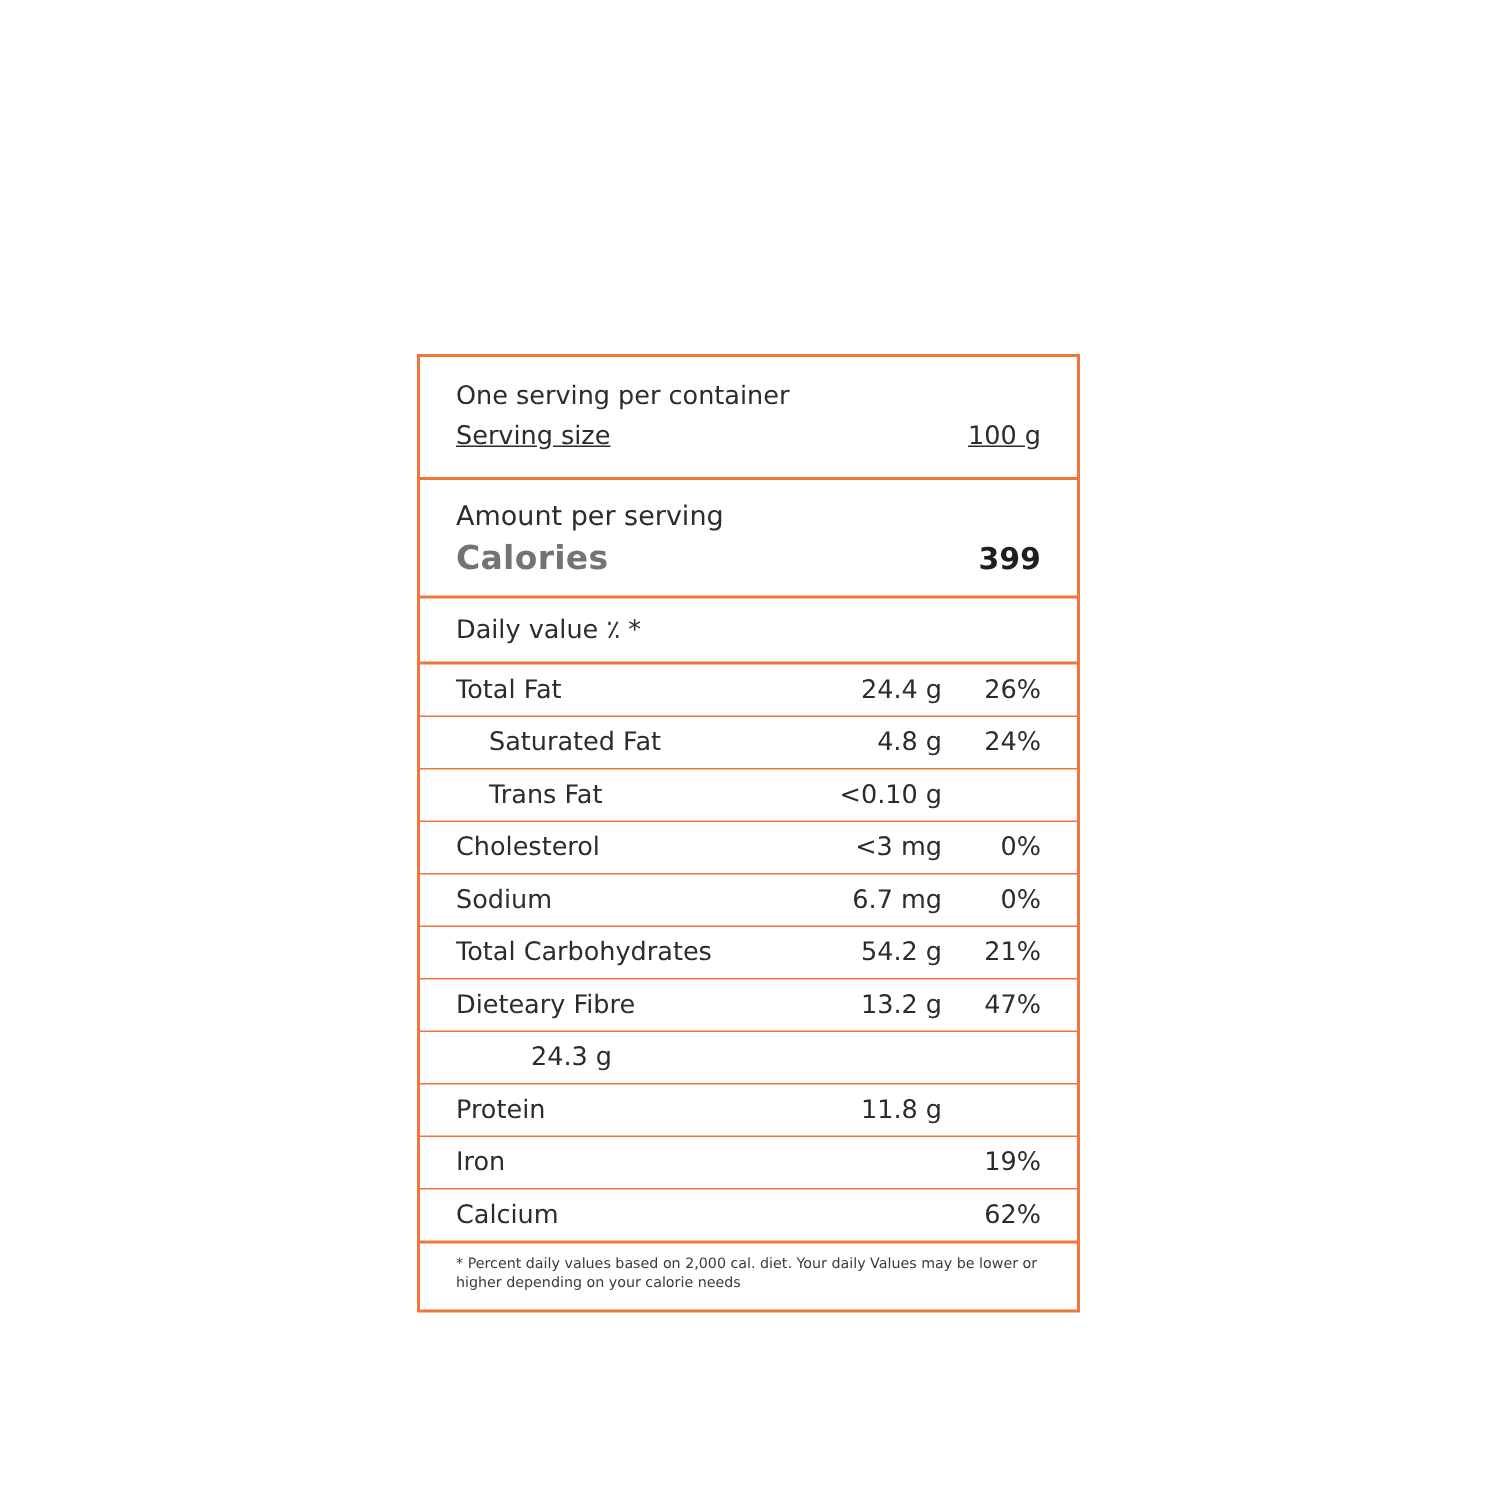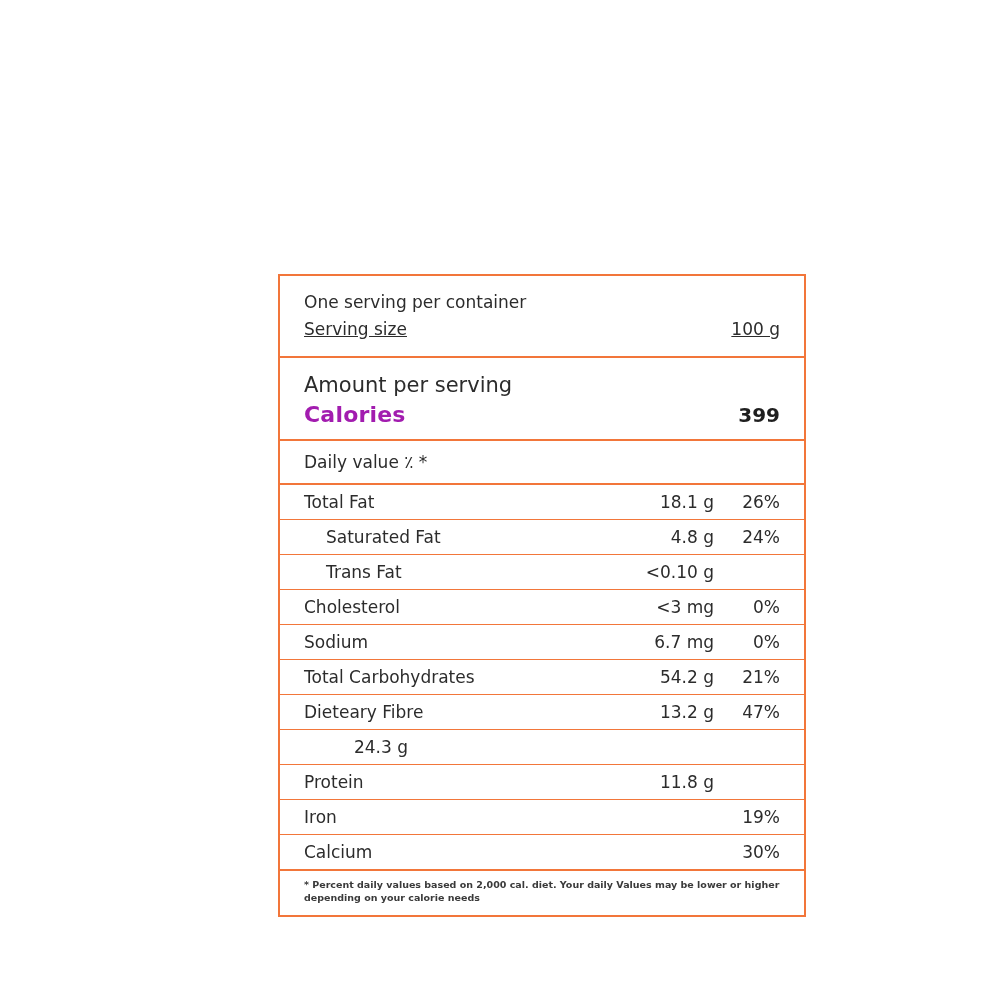--- a/index.html
+++ b/index.html
@@ -11,25 +11,24 @@
     width: 1000px;
     height: 1000px;
     font-family: "DejaVu Sans", sans-serif;
     position: relative;
   }
 
   #label {
     position: absolute;
     left: 278px;
     top: 236px;
-    width: 528px;
+    width: 442px;
     box-sizing: border-box;
     border: 2px solid #F2763A;
     background: #ffffff;
-    margin-top: 38px;
   }
 
   .section {
     border-bottom: 2px solid #F2763A;
   }
   .section:last-child { border-bottom: none; }
 
   .serving-block {
     padding: 14px 24px 14px 24px;
   }
@@ -40,34 +39,34 @@
     font-size: 17px;
     color: #2c2c2c;
     line-height: 1.5;
   }
   .serving-block .row-line + .row-line { margin-top: 1px; text-decoration: underline; }
 
   .amount-block {
     padding: 12px 24px 12px 24px;
   }
   .amount-label {
-    font-size: 21px;
+    font-size: 18px;
     color: #2c2c2c;
     line-height: 1.45;
   }
   .calories-row {
     display: flex;
     justify-content: space-between;
     align-items: baseline;
     margin-top: 2px;
   }
   .calories-word {
     font-size: 22px;
     font-weight: bold;
-    color: #a21caf;
+    color: #737373;
     letter-spacing: 0.2px;
   }
   .calories-value {
     font-size: 20px;
     font-weight: bold;
     color: #1f1f1f;
   }
 
   .dv-block {
     padding: 11px 24px 11px 24px;
@@ -106,21 +105,20 @@
     text-align: right;
     white-space: nowrap;
   }
 
   .footnote {
     border-top: 2px solid #F2763A;
     padding: 8px 24px 10px 24px;
     font-size: 9.5px;
     line-height: 1.35;
     color: #3a3a3a;
-    font-weight: bold;
   }
 </style>
 </head>
 <body>
 
 <div id="label">
 
   <div class="section serving-block">
     <div class="row-line">
       <span>One serving per container</span>
@@ -139,21 +137,21 @@
     </div>
   </div>
 
   <div class="section dv-block">
     <span class="dv-text">Daily value ٪ *</span>
   </div>
 
   <div class="nutrients" id="nutrients">
       <div class="nrow">
         <span class="nname">Total Fat</span>
-        <span class="nval">18.1 g</span>
+        <span class="nval">24.4 g</span>
         <span class="npct">26%</span>
       </div>
       <div class="nrow indent">
         <span class="nname">Saturated Fat</span>
         <span class="nval">4.8 g</span>
         <span class="npct">24%</span>
       </div>
       <div class="nrow indent">
         <span class="nname">Trans Fat</span>
         <span class="nval">&lt;0.10 g</span>
@@ -189,19 +187,19 @@
         <span class="npct"></span>
       </div>
       <div class="nrow">
         <span class="nname">Iron</span>
         <span class="nval"></span>
         <span class="npct">19%</span>
       </div>
       <div class="nrow">
         <span class="nname">Calcium</span>
         <span class="nval"></span>
-        <span class="npct">30%</span>
+        <span class="npct">62%</span>
       </div>
     </div>
 
   <div class="footnote">* Percent daily values based on 2,000 cal. diet. Your daily Values may be lower or higher depending on your calorie needs</div>
 
 </div>
 
 </body></html>

